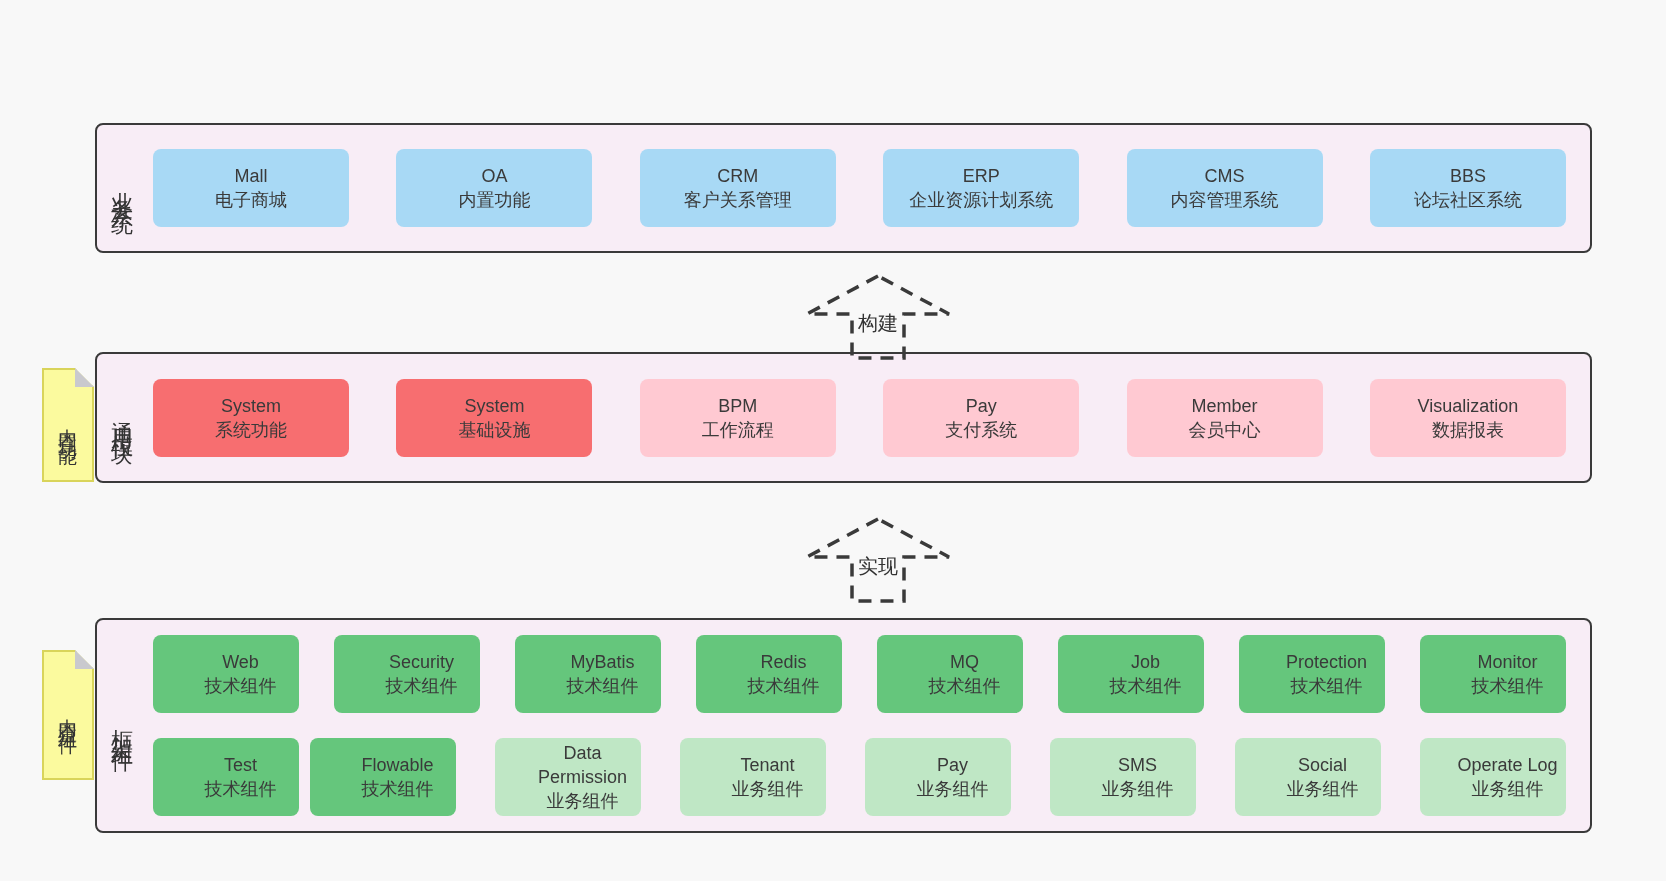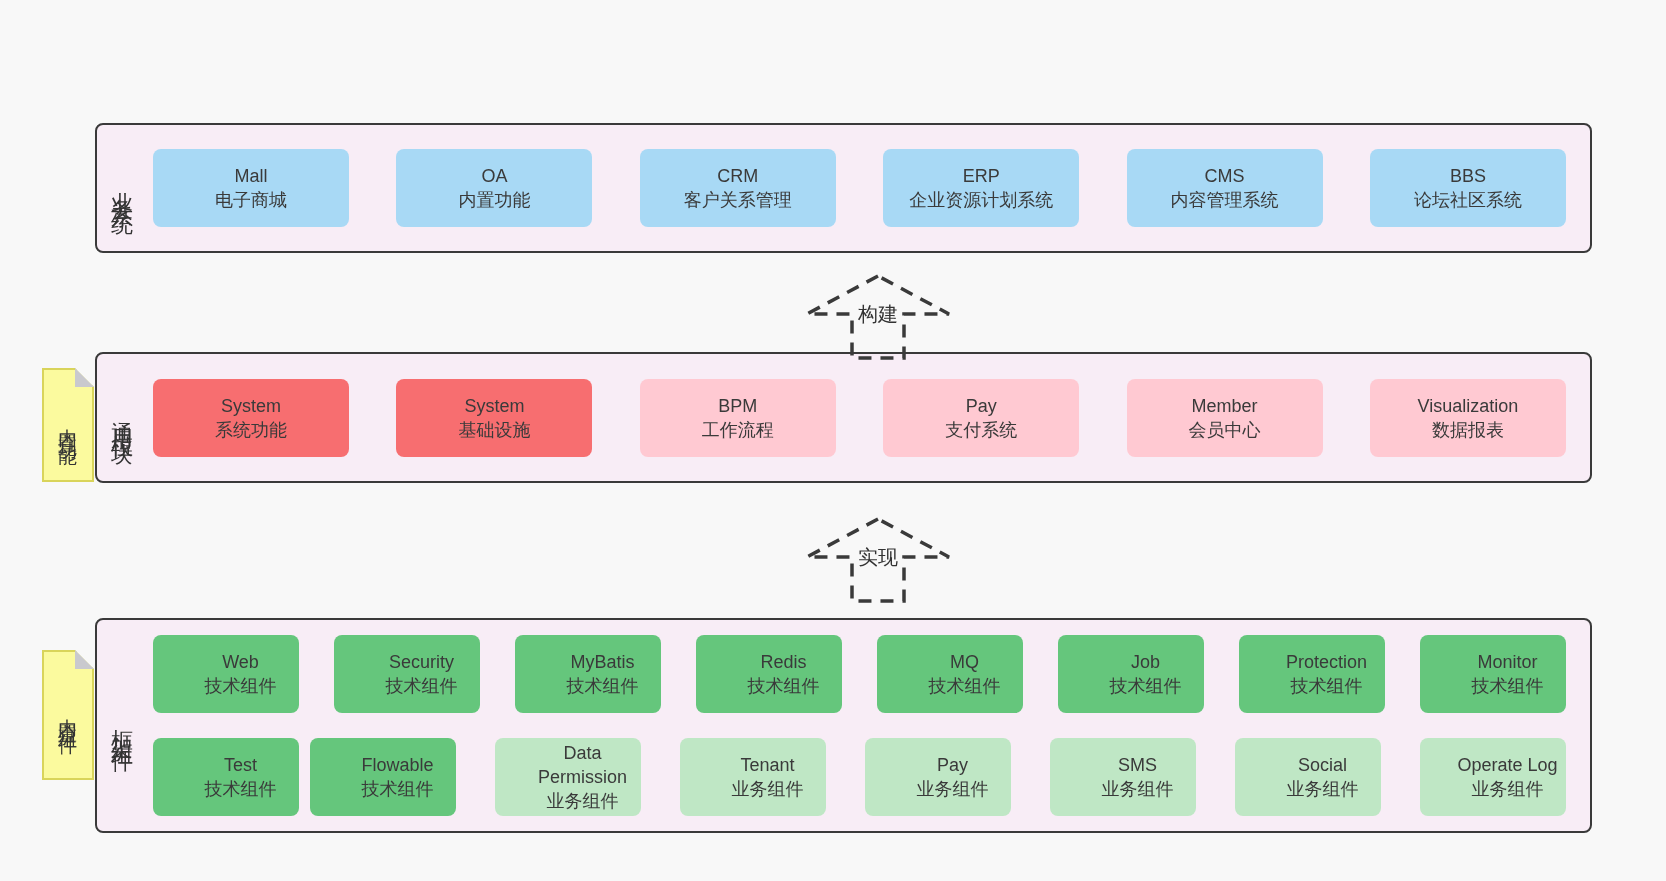--- a/index.html
+++ b/index.html
@@ -72,21 +72,21 @@
   
   .arrow { position:absolute; width:150px; height:86px; }
   #arrow-0 { left:803px; top:274px; }
   #arrow-1 { left:803px; top:517px; }
   .arrow svg { display:block; width:150px; height:86px; }
   .arrow path {
     fill:none; stroke:var(--arrow,#3a3a3a); stroke-width:3.5;
     stroke-dasharray:13 9; stroke-linecap:butt; stroke-linejoin:miter;
   }
   .arrow-label {
-    position:absolute; left:50%; top:27px; transform:translateX(-50%);
+    position:absolute; left:50%; top:36px; transform:translateX(-50%);
     background:var(--page-bg,#f8f8f8); padding:0 3px;
     font-size:20px; color:#333; white-space:nowrap;
   }
 </style>
 </head>
 <body>
 
 <div class="canvas">
 
   <section class="band" id="band-0">

